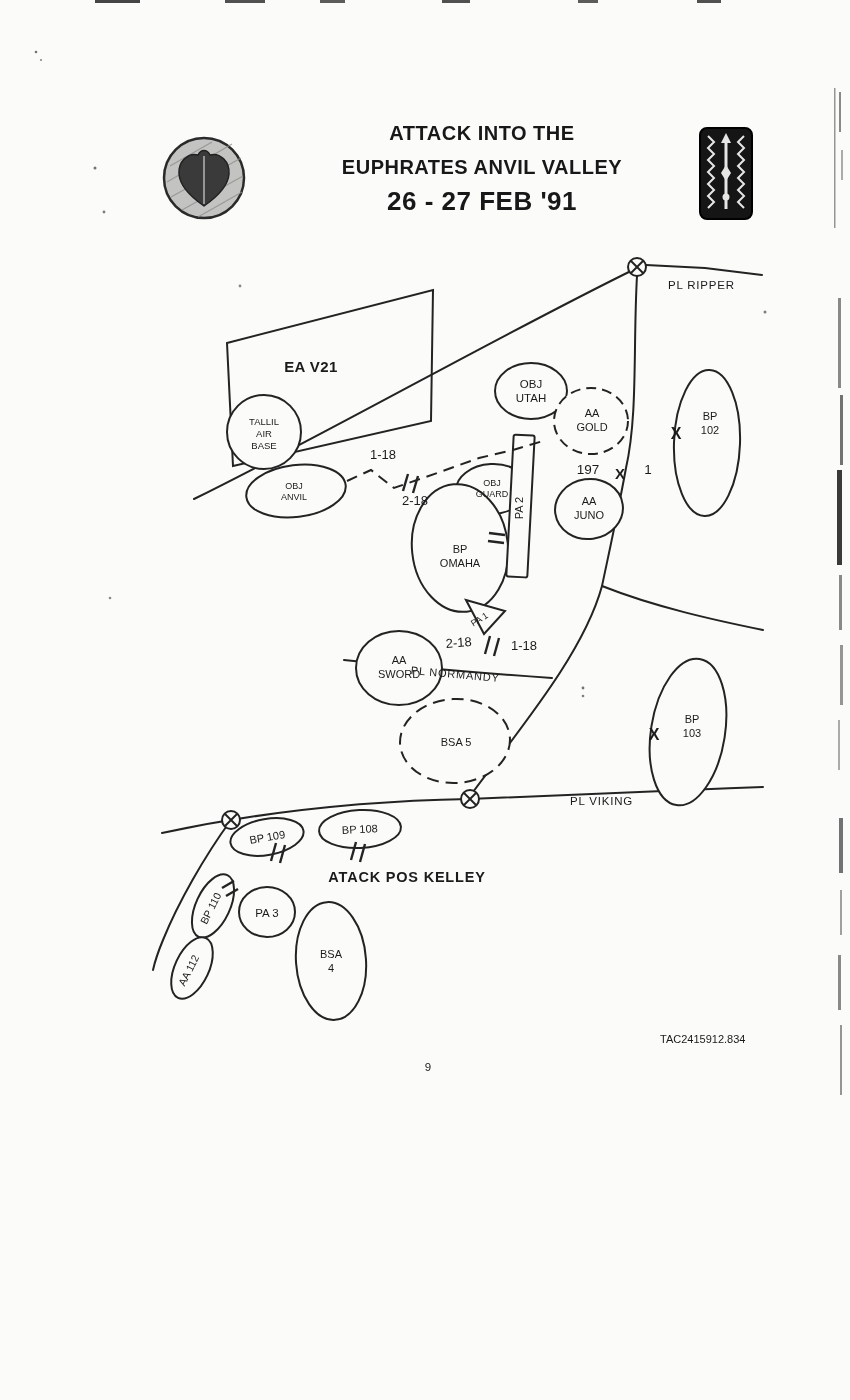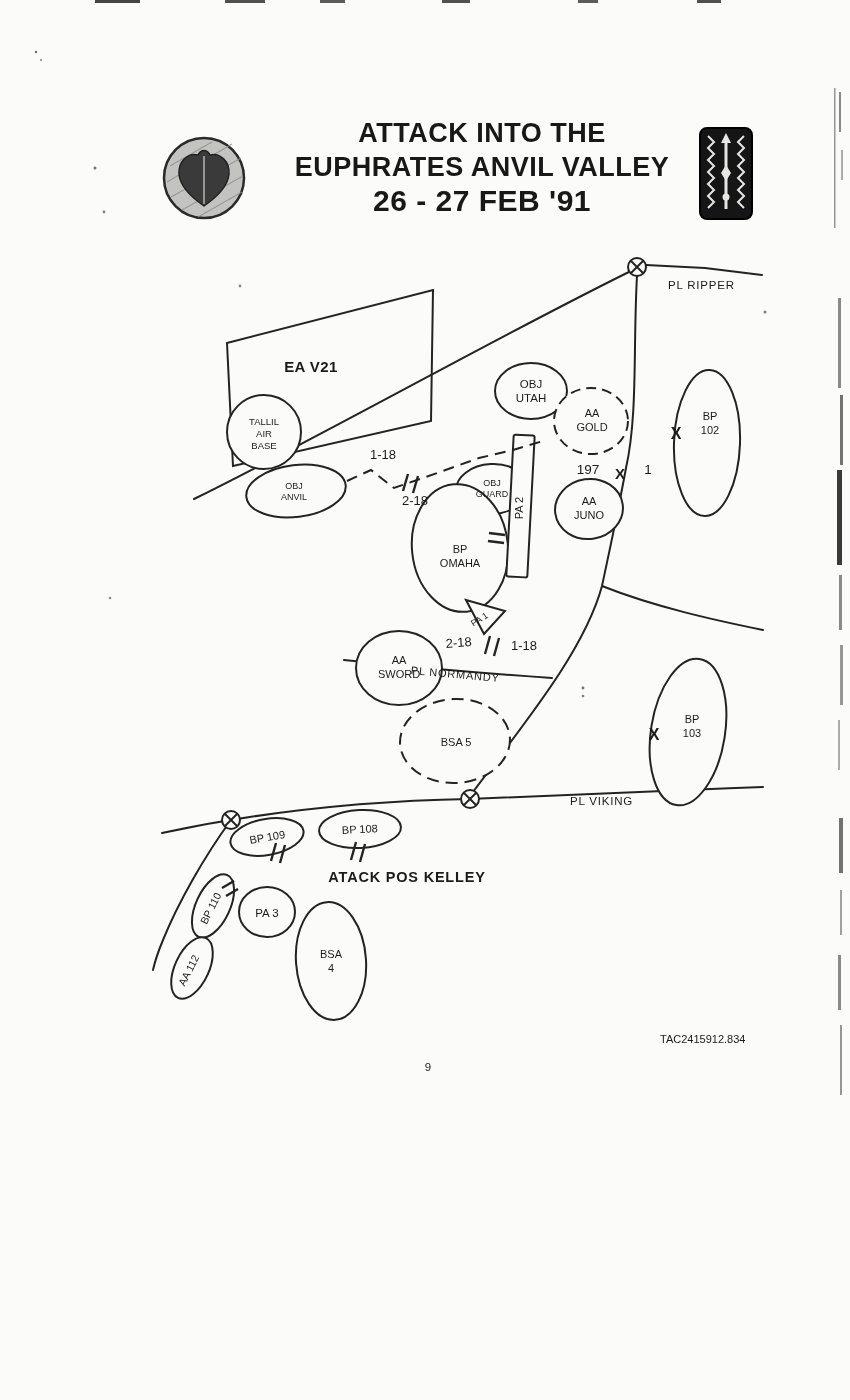--- a/index.html
+++ b/index.html
@@ -5,22 +5,22 @@
   html,body{margin:0;padding:0;background:#e9e9e7;}
   .page{
     position:relative;width:850px;height:1400px;margin:0 auto;
     background:#fbfbf9;overflow:hidden;
     font-family:"Liberation Sans",sans-serif;color:#1a1a1a;
   }
   .title{
     position:absolute;left:252px;top:116px;width:460px;text-align:center;
     font-weight:bold;color:#181818;letter-spacing:0.5px;
   }
-  .title .l1,.title .l2{font-size:27px;line-height:34px;}
-  .title .l3{font-size:30px;line-height:34px;}
+  .title .l1,.title .l2{font-size:20px;line-height:34px;}
+  .title .l3{font-size:26px;line-height:34px;}
   .patch-left{position:absolute;left:160px;top:134px;width:88px;height:88px;}
   .patch-right{position:absolute;left:697px;top:125px;width:58px;height:98px;}
   svg.map{position:absolute;left:0;top:0;}
   svg text{fill:#1b1b1b;font-family:"Liberation Sans",sans-serif;}
   .lbl{letter-spacing:0.4px;}
   .plbl{letter-spacing:0.8px;}
 </style>
 </head>
 <body>
 

